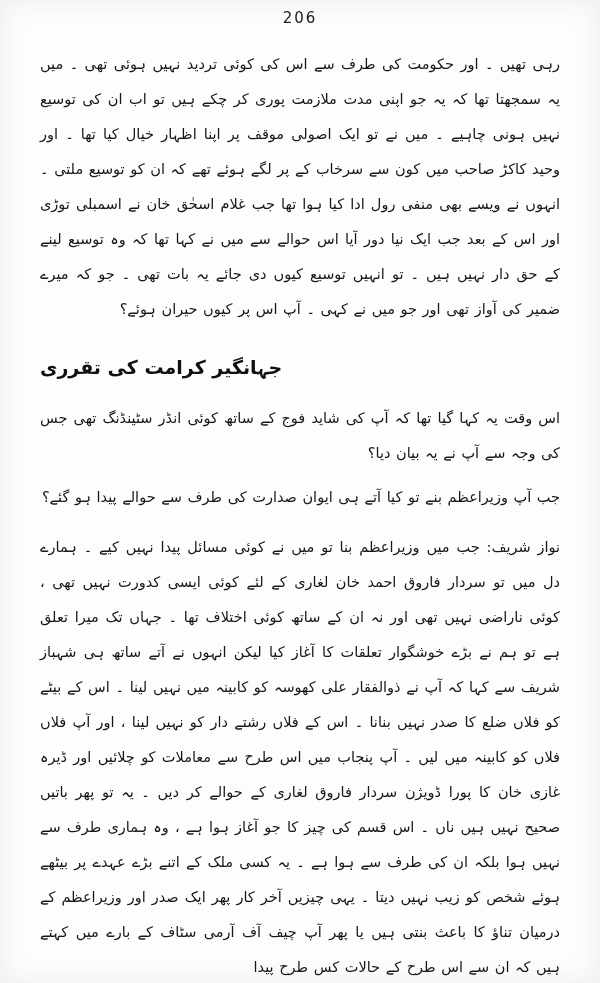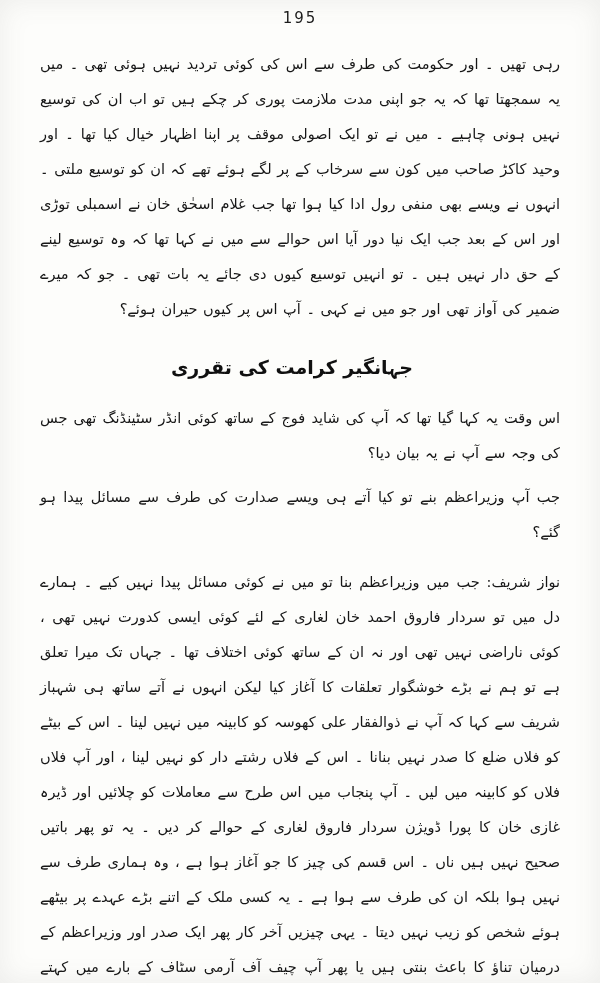--- a/index.html
+++ b/index.html
@@ -39,21 +39,21 @@
     font-size: 14.5px;
     line-height: 35px;
     color: #161616;
     word-spacing: 1px;
   }
   .para-continuation {
     margin-top: 20px;
   }
   .section-heading {
     direction: rtl;
-    text-align: center;
+    text-align: left;
     font-weight: bold;
     font-size: 19px;
     line-height: 26px;
     color: #101010;
     padding-right: 16px;
     margin: 27px 0 21px 0;
   }
   .heading-leghari {
     padding-right: 28px;
     margin-top: 29px;
@@ -76,31 +76,31 @@
     inset: 0;
     pointer-events: none;
     box-shadow: inset 0 0 28px rgba(90, 90, 85, 0.10);
   }
 </style>
 </head>
 <body>
 
 <div class="scan-page">
 
-  <div class="page-number">195</div>
+  <div class="page-number">206</div>
 
   <div class="text-block">
 
     <p class="urdu para-continuation">رہی تھیں ۔ اور حکومت کی طرف سے اس کی کوئی تردید نہیں ہوئی تھی ۔ میں یہ سمجھتا تھا کہ یہ جو اپنی مدت ملازمت پوری کر چکے ہیں تو اب ان کی توسیع نہیں ہونی چاہیے ۔ میں نے تو ایک اصولی موقف پر اپنا اظہار خیال کیا تھا ۔ اور وحید کاکڑ صاحب میں کون سے سرخاب کے پر لگے ہوئے تھے کہ ان کو توسیع ملتی ۔ انہوں نے ویسے بھی منفی رول ادا کیا ہوا تھا جب غلام اسحٰق خان نے اسمبلی توڑی اور اس کے بعد جب ایک نیا دور آیا اس حوالے سے میں نے کہا تھا کہ وہ توسیع لینے کے حق دار نہیں ہیں ۔ تو انہیں توسیع کیوں دی جائے یہ بات تھی ۔ جو کہ میرے ضمیر کی آواز تھی اور جو میں نے کہی ۔ آپ اس پر کیوں حیران ہوئے؟</p>
 
     <h2 class="section-heading">جہانگیر کرامت کی تقرری</h2>
 
     <p class="urdu question q1">اس وقت یہ کہا گیا تھا کہ آپ کی شاید فوج کے ساتھ کوئی انڈر سٹینڈنگ تھی جس کی وجہ سے آپ نے یہ بیان دیا؟</p>
 
 
 
-    <p class="urdu question q2">جب آپ وزیراعظم بنے تو کیا آتے ہی ویسے صدارت کی طرف سے مسائل پیدا ہو گئے؟</p>
+    <p class="urdu question q2">جب آپ وزیراعظم بنے تو کیا آتے ہی ایوان صدارت کی طرف سے حوالے پیدا ہو گئے؟</p>
 
     <p class="urdu answer-long">نواز شریف: جب میں وزیراعظم بنا تو میں نے کوئی مسائل پیدا نہیں کیے ۔ ہمارے دل میں تو سردار فاروق احمد خان لغاری کے لئے کوئی ایسی کدورت نہیں تھی ، کوئی ناراضی نہیں تھی اور نہ ان کے ساتھ کوئی اختلاف تھا ۔ جہاں تک میرا تعلق ہے تو ہم نے بڑے خوشگوار تعلقات کا آغاز کیا لیکن انہوں نے آتے ساتھ ہی شہباز شریف سے کہا کہ آپ نے ذوالفقار علی کھوسہ کو کابینہ میں نہیں لینا ۔ اس کے بیٹے کو فلاں ضلع کا صدر نہیں بنانا ۔ اس کے فلاں رشتے دار کو نہیں لینا ، اور آپ فلاں فلاں کو کابینہ میں لیں ۔ آپ پنجاب میں اس طرح سے معاملات کو چلائیں اور ڈیرہ غازی خان کا پورا ڈویژن سردار فاروق لغاری کے حوالے کر دیں ۔ یہ تو پھر باتیں صحیح نہیں ہیں ناں ۔ اس قسم کی چیز کا جو آغاز ہوا ہے ، وہ ہماری طرف سے نہیں ہوا بلکہ ان کی طرف سے ہوا ہے ۔ یہ کسی ملک کے اتنے بڑے عہدے پر بیٹھے ہوئے شخص کو زیب نہیں دیتا ۔ یہی چیزیں آخر کار پھر ایک صدر اور وزیراعظم کے درمیان تناؤ کا باعث بنتی ہیں یا پھر آپ چیف آف آرمی سٹاف کے بارے میں کہتے ہیں کہ ان سے اس طرح کے حالات کس طرح پیدا</p>
 
   </div>
 
 </div>
 
 </body></html>

